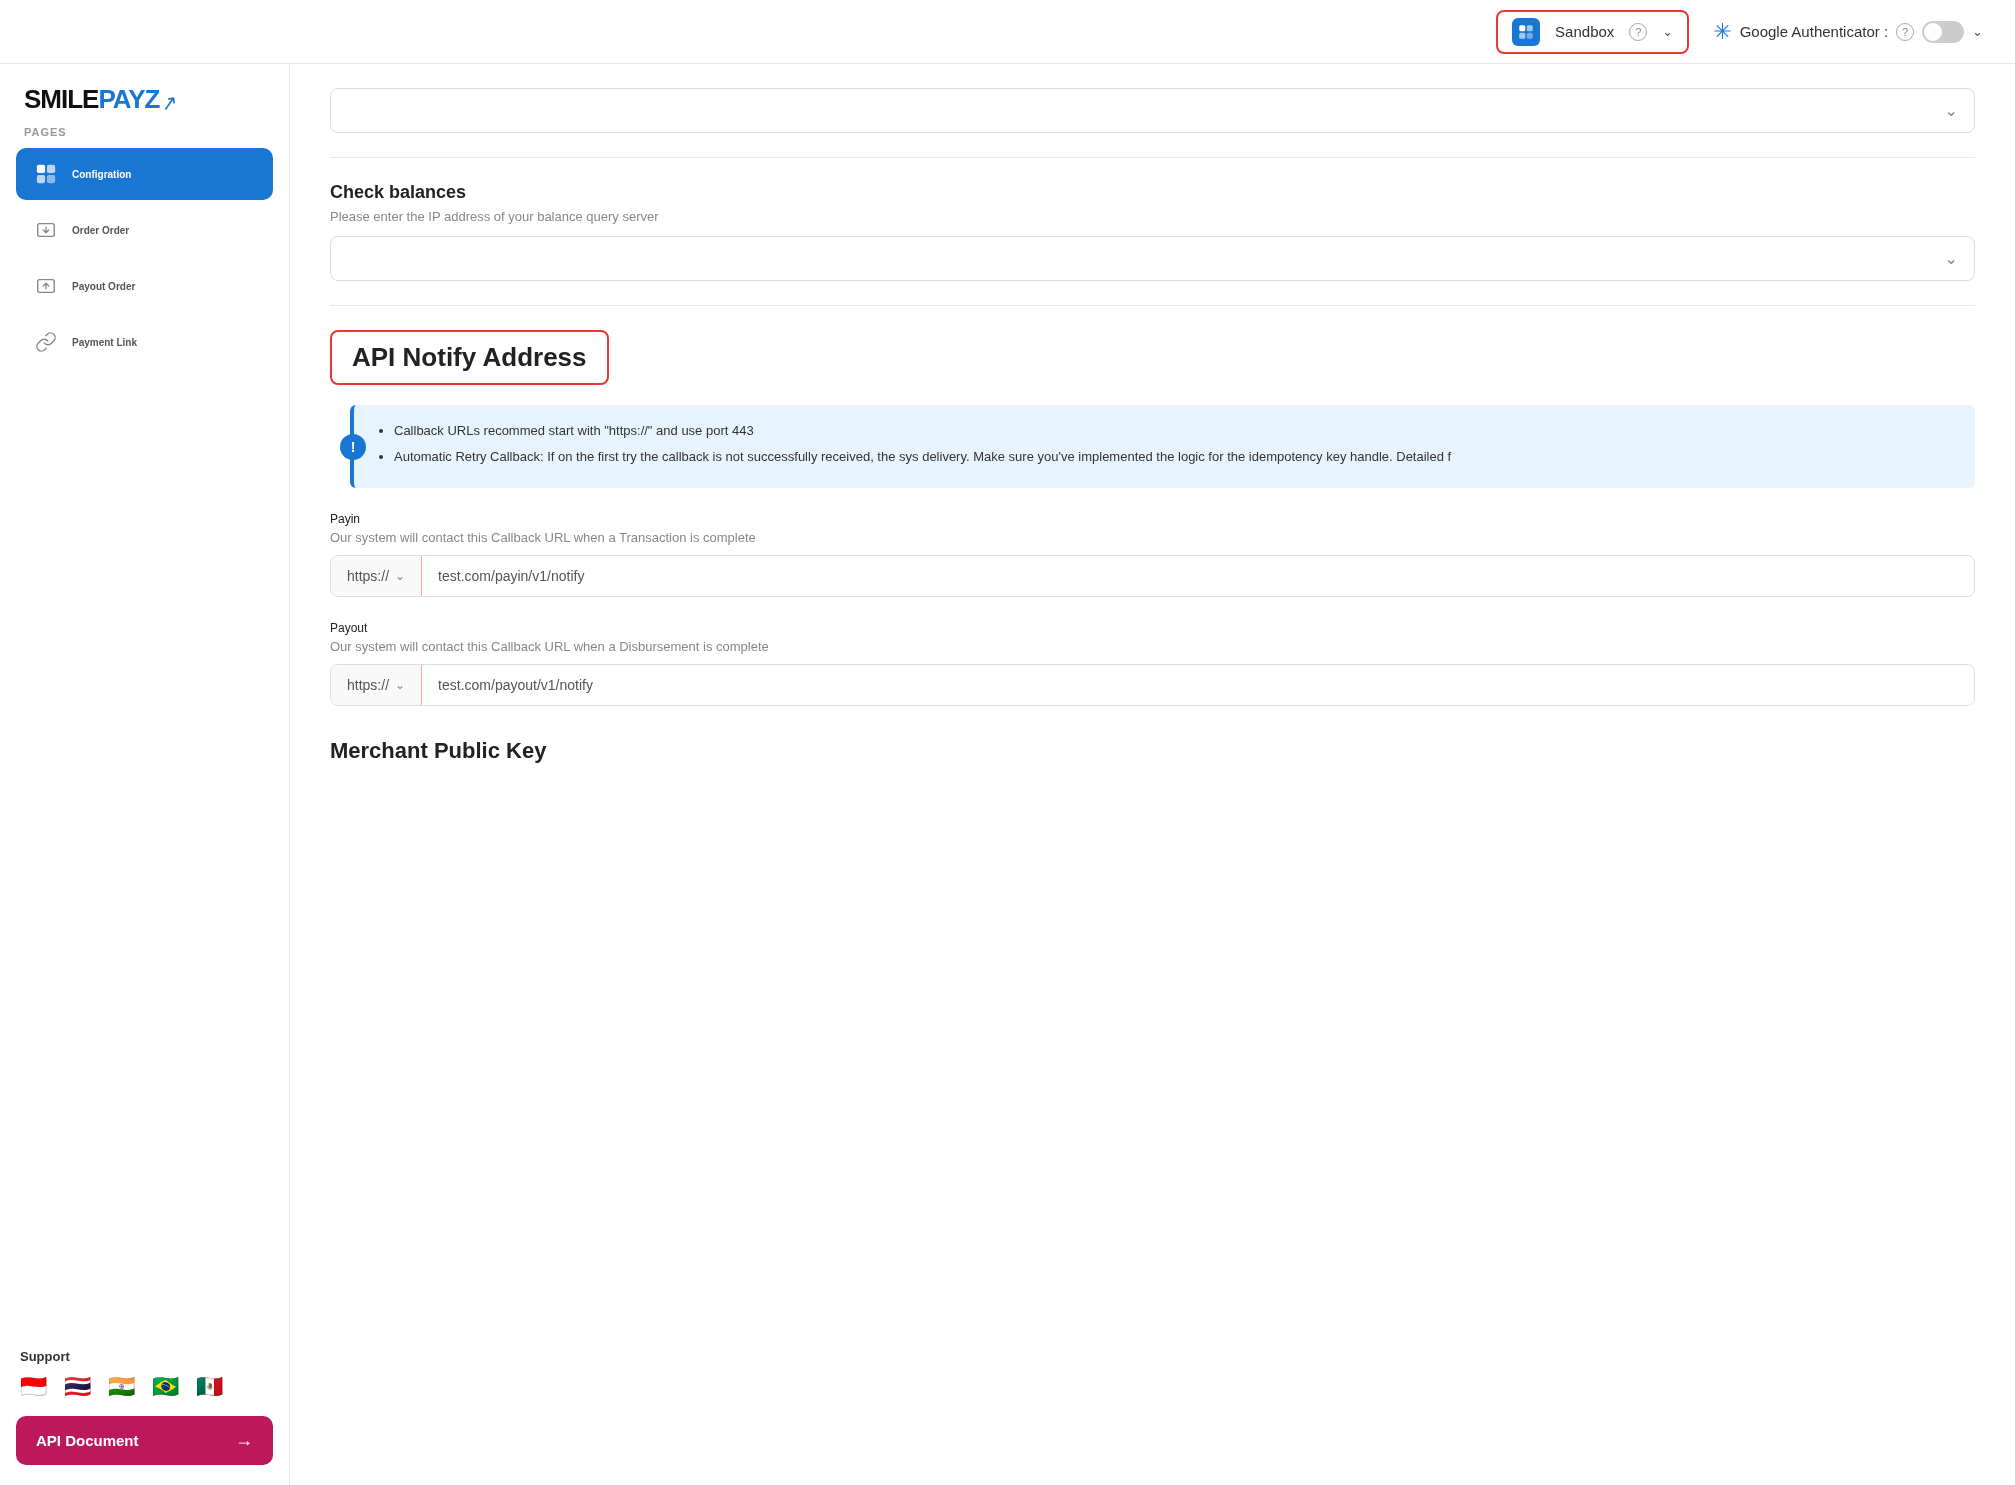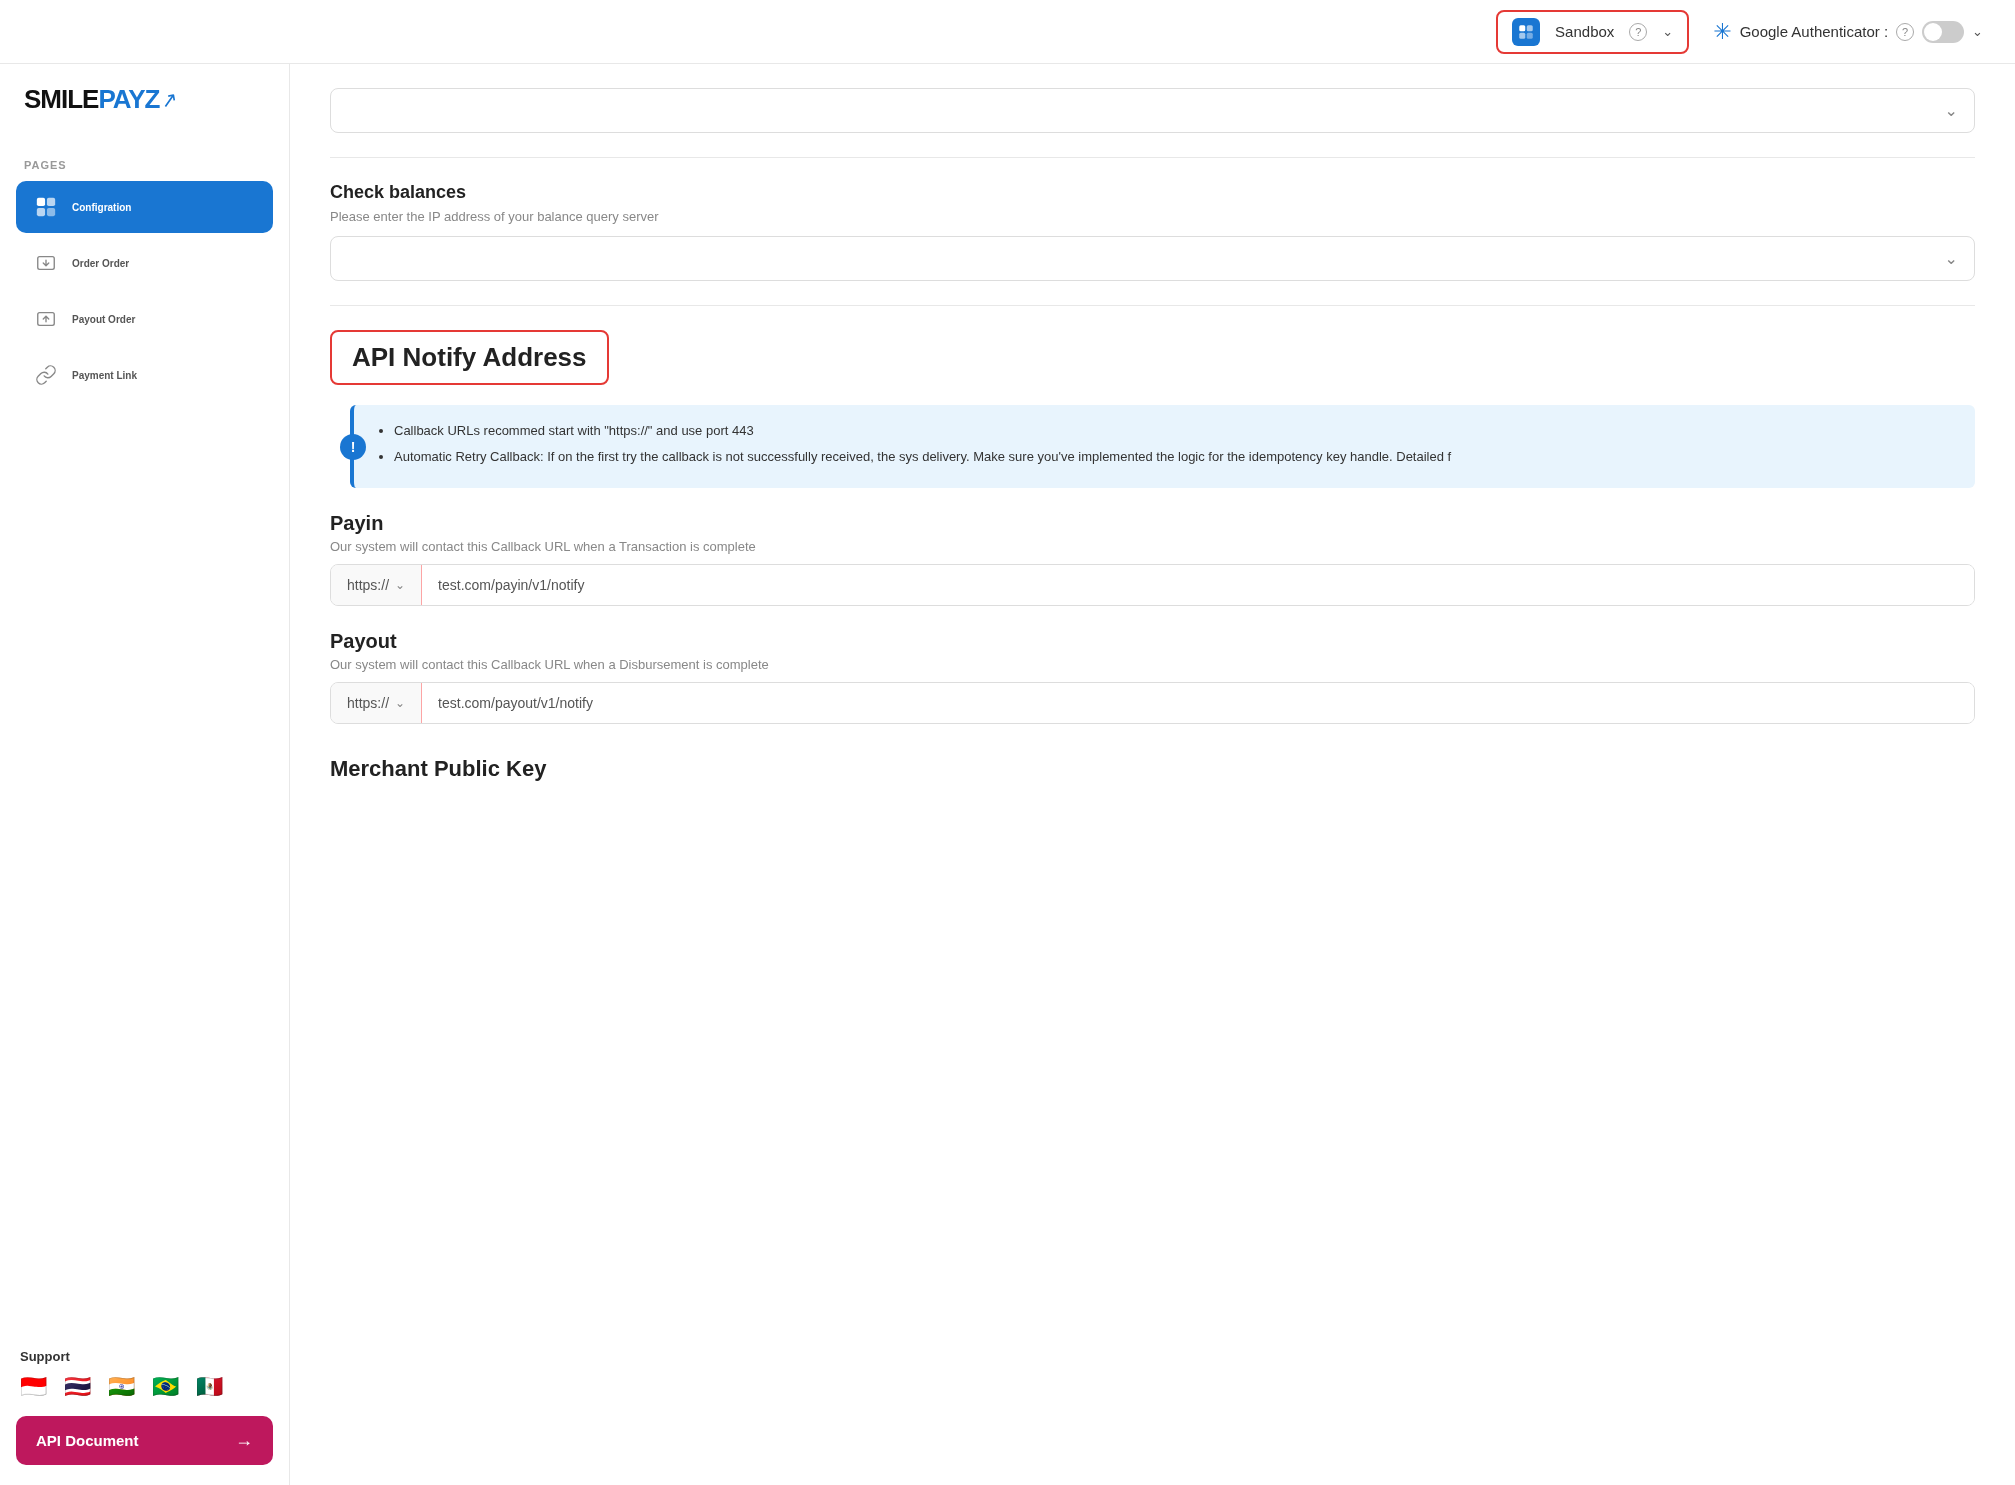--- a/index.html
+++ b/index.html
@@ -90,22 +90,22 @@
       background: #fff;
       display: flex;
       flex-direction: column;
       padding: 20px 16px;
       border-right: 1px solid #e8e8e8;
       flex-shrink: 0;
     }
 
     .logo {
       display: flex;
-      align-items: center;
-      margin-bottom: 44px;
+      align-items: flex-end;
+      margin-bottom: 11px;
       padding: 0 8px;
     }
     .logo-smile { font-size: 26px; font-weight: 800; color: #111; letter-spacing: -1px; }
     .logo-payz { font-size: 26px; font-weight: 800; color: #1976d2; letter-spacing: -1px; }
     .logo-arrow {
       color: #1976d2;
       font-size: 20px;
       margin-left: 2px;
       transform: rotate(-10deg);
       display: inline-block;
@@ -260,22 +260,22 @@
       display: flex; align-items: center; justify-content: center;
       color: white;
       font-size: 14px;
       font-weight: bold;
     }
     .info-box ul { list-style: disc; padding-left: 20px; }
     .info-box li { font-size: 13px; color: #333; margin-bottom: 6px; line-height: 1.5; }
 
     .sub-section { margin-bottom: 24px; }
     .sub-title {
-      font-size: 20px;
-      font-weight: 700;
+      font-size: 12px;
+      font-weight: 400;
       color: #222;
       margin-bottom: 4px;
     }
     .sub-desc {
       font-size: 13px;
       color: #888;
       margin-bottom: 10px;
     }
 
     .input-row {

